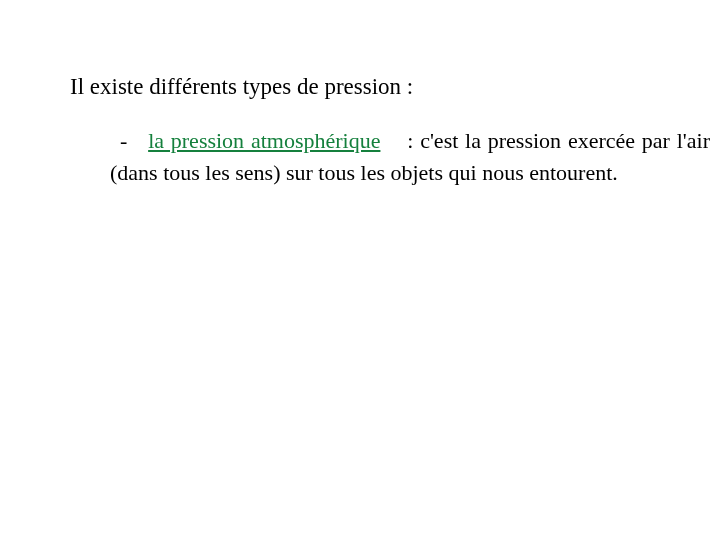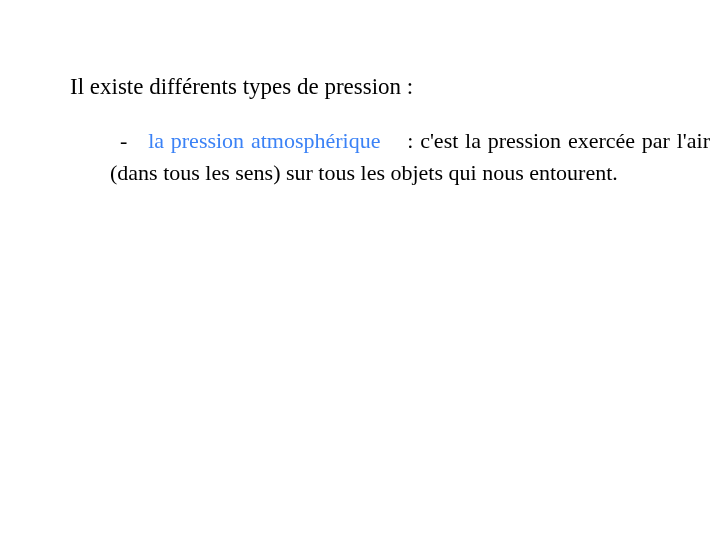--- a/index.html
+++ b/index.html
@@ -35,21 +35,22 @@
     .content-block {
       padding-left: 40px;
     }
 
     .paragraph {
       margin-bottom: 18px;
       text-align: justify;
     }
 
     .highlight-green {
-      color: #3b82f6;
+      color: #15803d;
+      text-decoration: underline;
     }
 
     .dash-prefix {
       margin-right: 4px;
     }
   </style>
 </head>
 <body>
 
 <div class="page-container">

